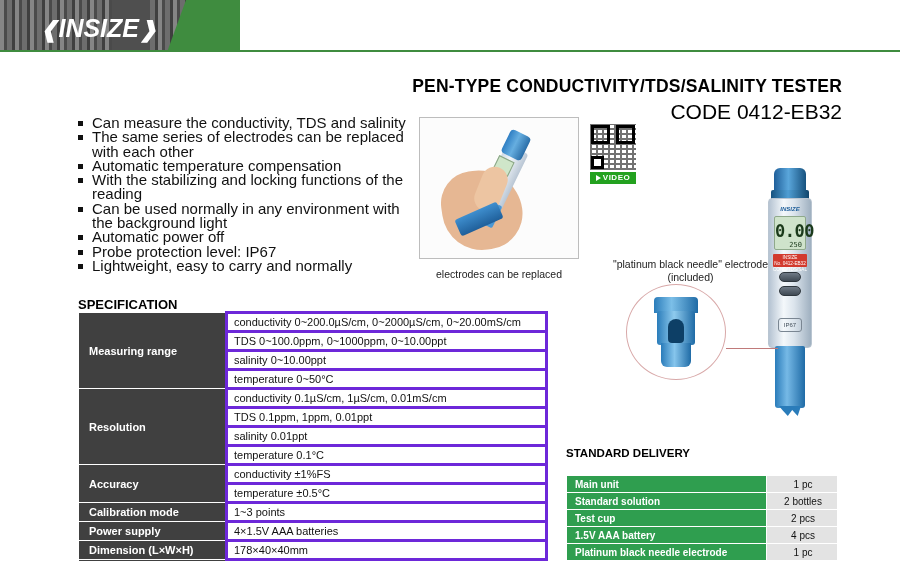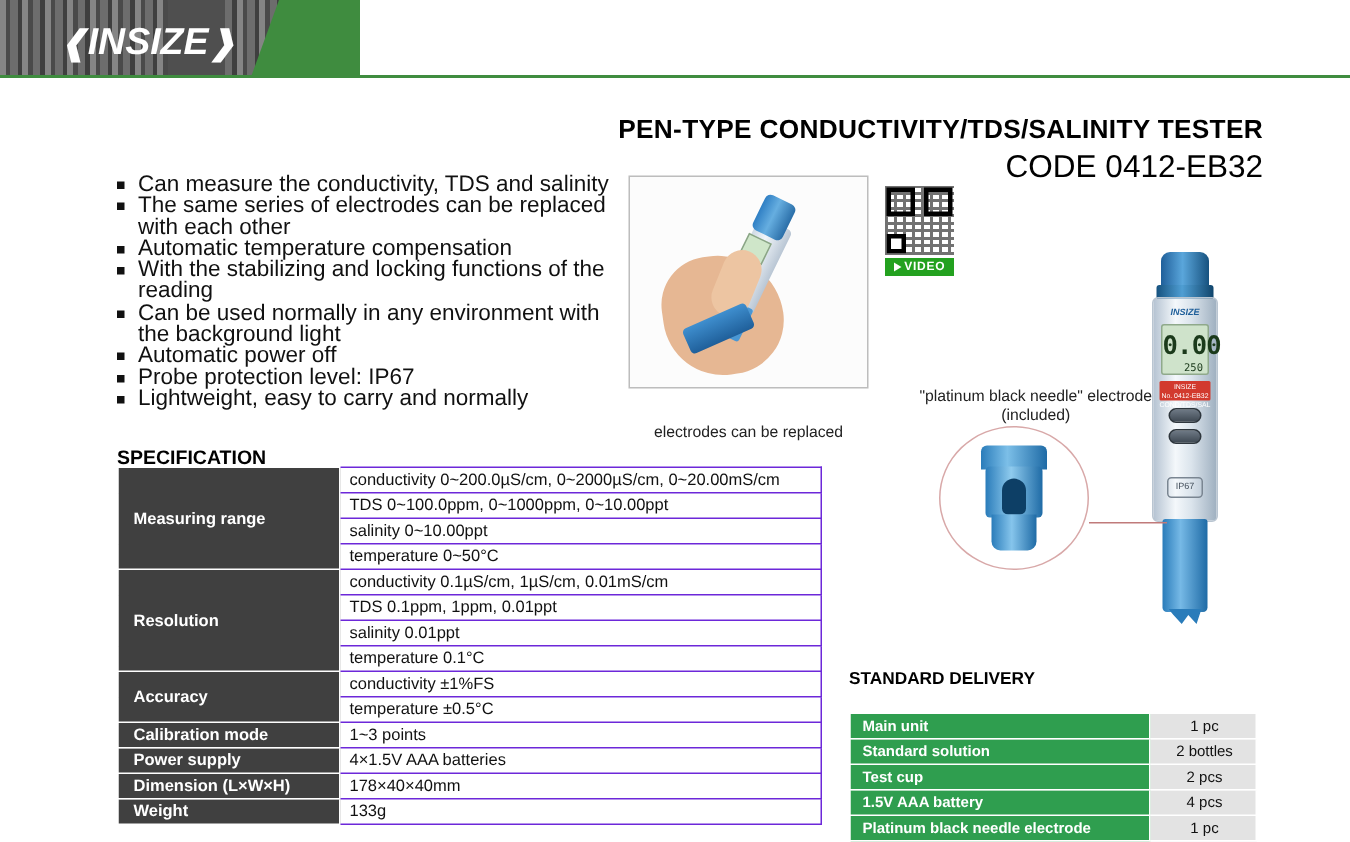--- a/index.html
+++ b/index.html
@@ -184,21 +184,21 @@
   .p1-probe {
     position: absolute;
     left: 62px; top: 84px;
     width: 16px; height: 24px;
     background: #4a97d4;
     border-radius: 2px;
     transform: rotate(26deg);
   }
   .photo1-caption {
     position: absolute;
-    left: 419px; top: 282px;
+    left: 419px; top: 268px;
     width: 160px;
     text-align: center;
     font-size: 10.5px;
     color: #222;
   }
 
   
   .qr-wrap {
     position: absolute;
     left: 590px; top: 124px;
@@ -433,21 +433,21 @@
     color: #000;
   }
   table.spec {
     position: absolute;
     left: 78px; top: 311px;
     width: 470px;
     border-collapse: collapse;
     font-size: 11px;
   }
   table.spec td {
-    border: 1px solid #6d28d9;
+    border: 3px solid #6d28d9;
     padding: 2px 6px;
     height: 16px;
     background: #ffffff;
     color: #111;
   }
   table.spec td.label {
     background: #404040;
     color: #ffffff;
     font-weight: bold;
     width: 148px;

